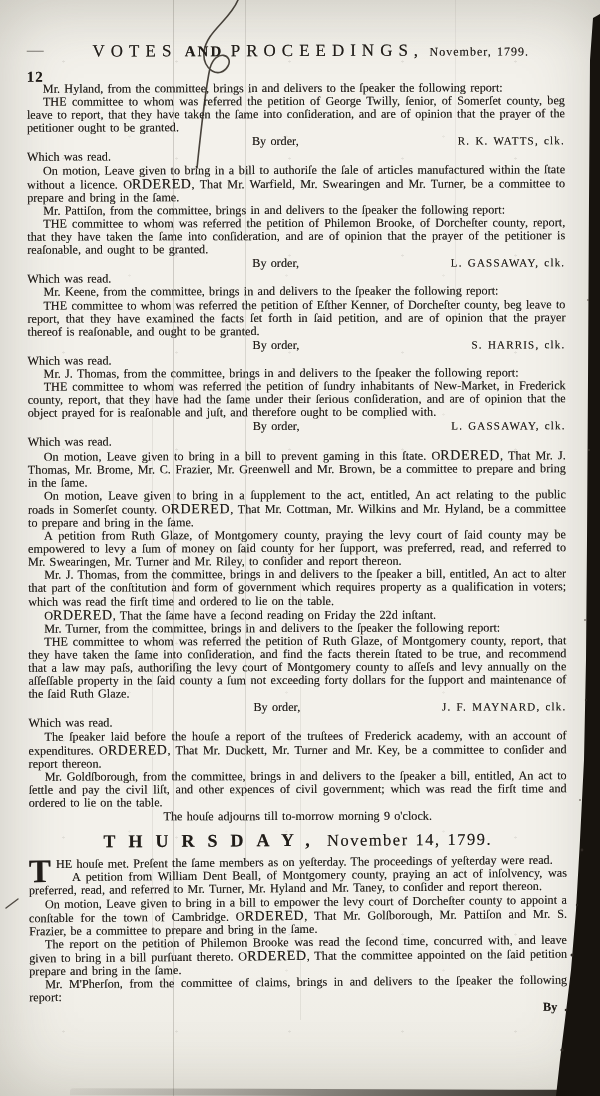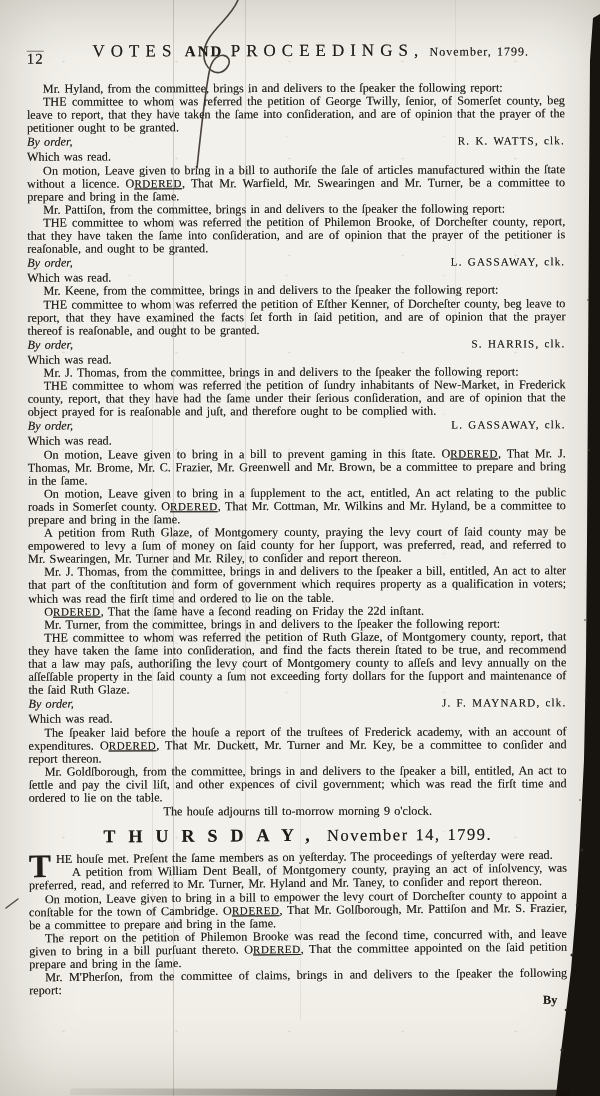--- a/index.html
+++ b/index.html
@@ -19,39 +19,39 @@
     background-position:7px 13px, 51px 67px, 0 0;
     box-shadow:inset 0 0 70px rgba(95,88,74,.28);
   }
   .fold{position:absolute;top:0;width:1px;background:rgba(55,50,42,.22);pointer-events:none;}
   .column{
     position:absolute;left:28px;top:44px;width:538px;
     transform:rotate(-0.15deg);
   }
   .hdr{position:relative;height:26px;margin-bottom:12px;}
   .pageno{
-    position:absolute;left:0;top:6px;font-size:15px;font-weight:normal;
-    letter-spacing:1px;border-top:1.5px solid rgba(30,25,20,.55);padding-top:1px;
+    position:absolute;left:0;top:6px;font-size:15px;font-weight:bold;
+    letter-spacing:1px;border-top:1.5px solid rgba(30,25,20,.55);padding-top:19px;
   }
   .title{
     text-align:center;font-size:17px;white-space:nowrap;padding-left:30px;
   }
   .t-caps{letter-spacing:6px;font-weight:normal;}
   .t-and{font-size:15px;font-weight:bold;letter-spacing:2px;padding:0 2px;}
   .t-date{font-size:12px;letter-spacing:1px;}
   .body-text{font-size:12.2px;line-height:13.1px;word-spacing:1.2px;
     text-shadow:0 0 .5px rgba(20,16,12,.55);}
   .para{margin:0;text-indent:16px;text-align:justify;}
   .para.flush{text-indent:0;margin-top:2px;}
   .para.center-line{text-indent:0;text-align:center;margin:1px 0 2px 0;}
   .byorder{display:flex;margin:1px 0 1px 0;}
-  .bylabel{font-style:italic;}
+  .bylabel{margin-left:225px;}
   .clerk{margin-left:auto;letter-spacing:1.2px;font-size:11px;}
   .sc{font-size:12.2px;}
-  .scs{font-size:11px;letter-spacing:.6px;text-decoration:underline;}
+  .scs{font-size:14px;letter-spacing:.6px;}
   .day-heading{
     text-align:center;margin:11px 0 7px 0;white-space:nowrap;
     transform:rotate(-0.25deg);
   }
   .dayname{font-size:18px;font-weight:bold;letter-spacing:13px;}
   .daydate{font-size:16.5px;letter-spacing:1.5px;}
   .dc{float:left;font-size:33px;line-height:24px;font-weight:bold;padding:1px 5px 0 0;text-indent:0;}
   .dropcap-para{text-indent:0;}
   .clearfix{clear:both;}
   .catchword{text-align:right;padding-right:10px;margin-top:1px;font-weight:bold;}

